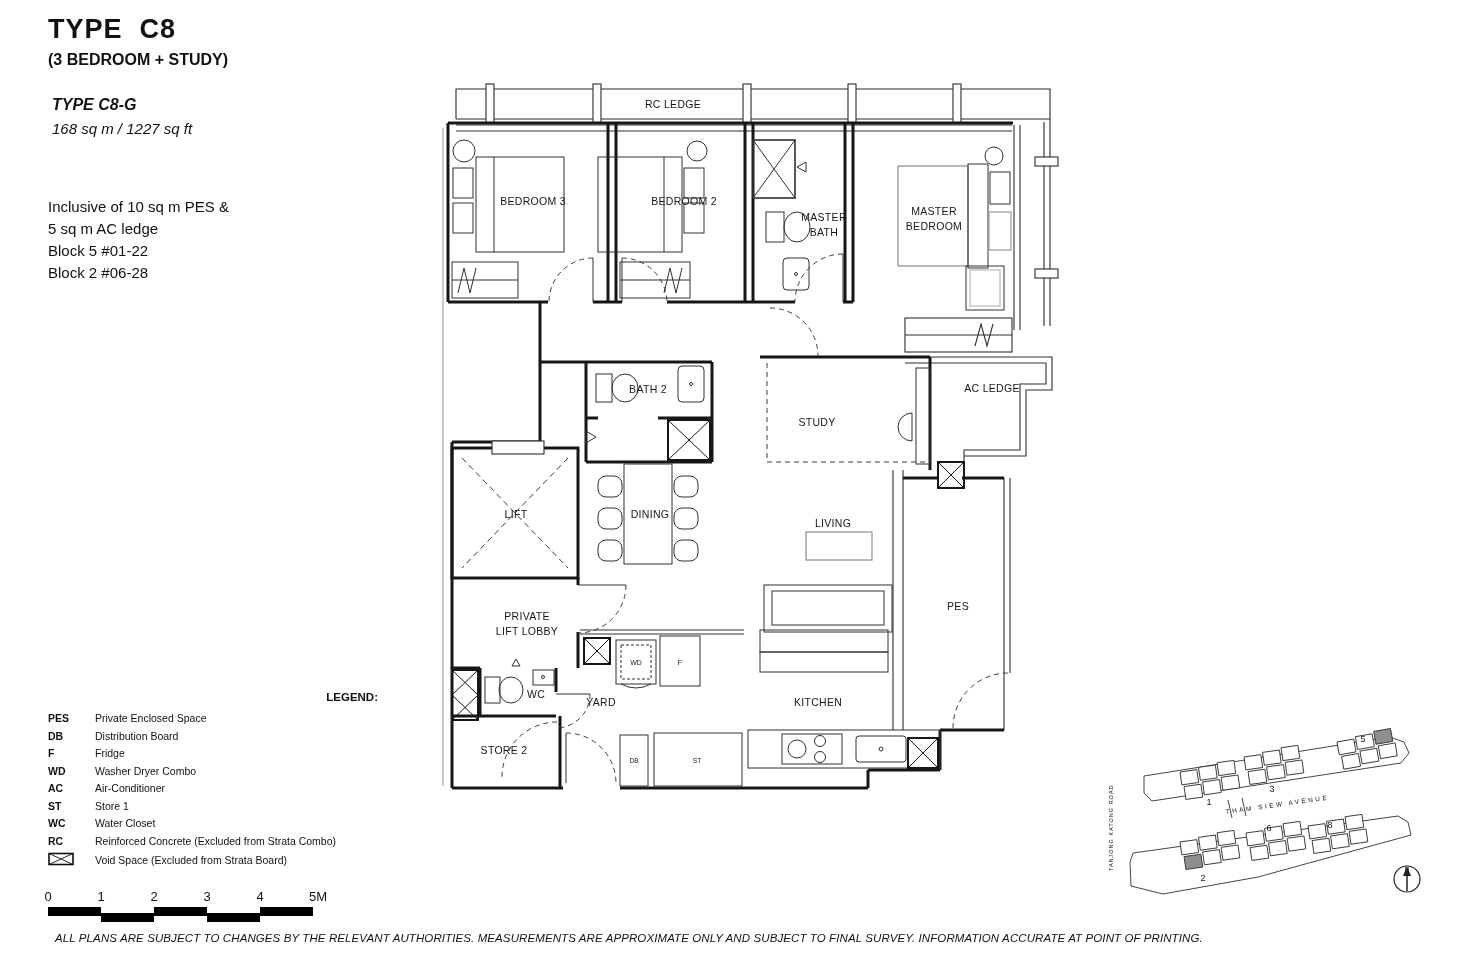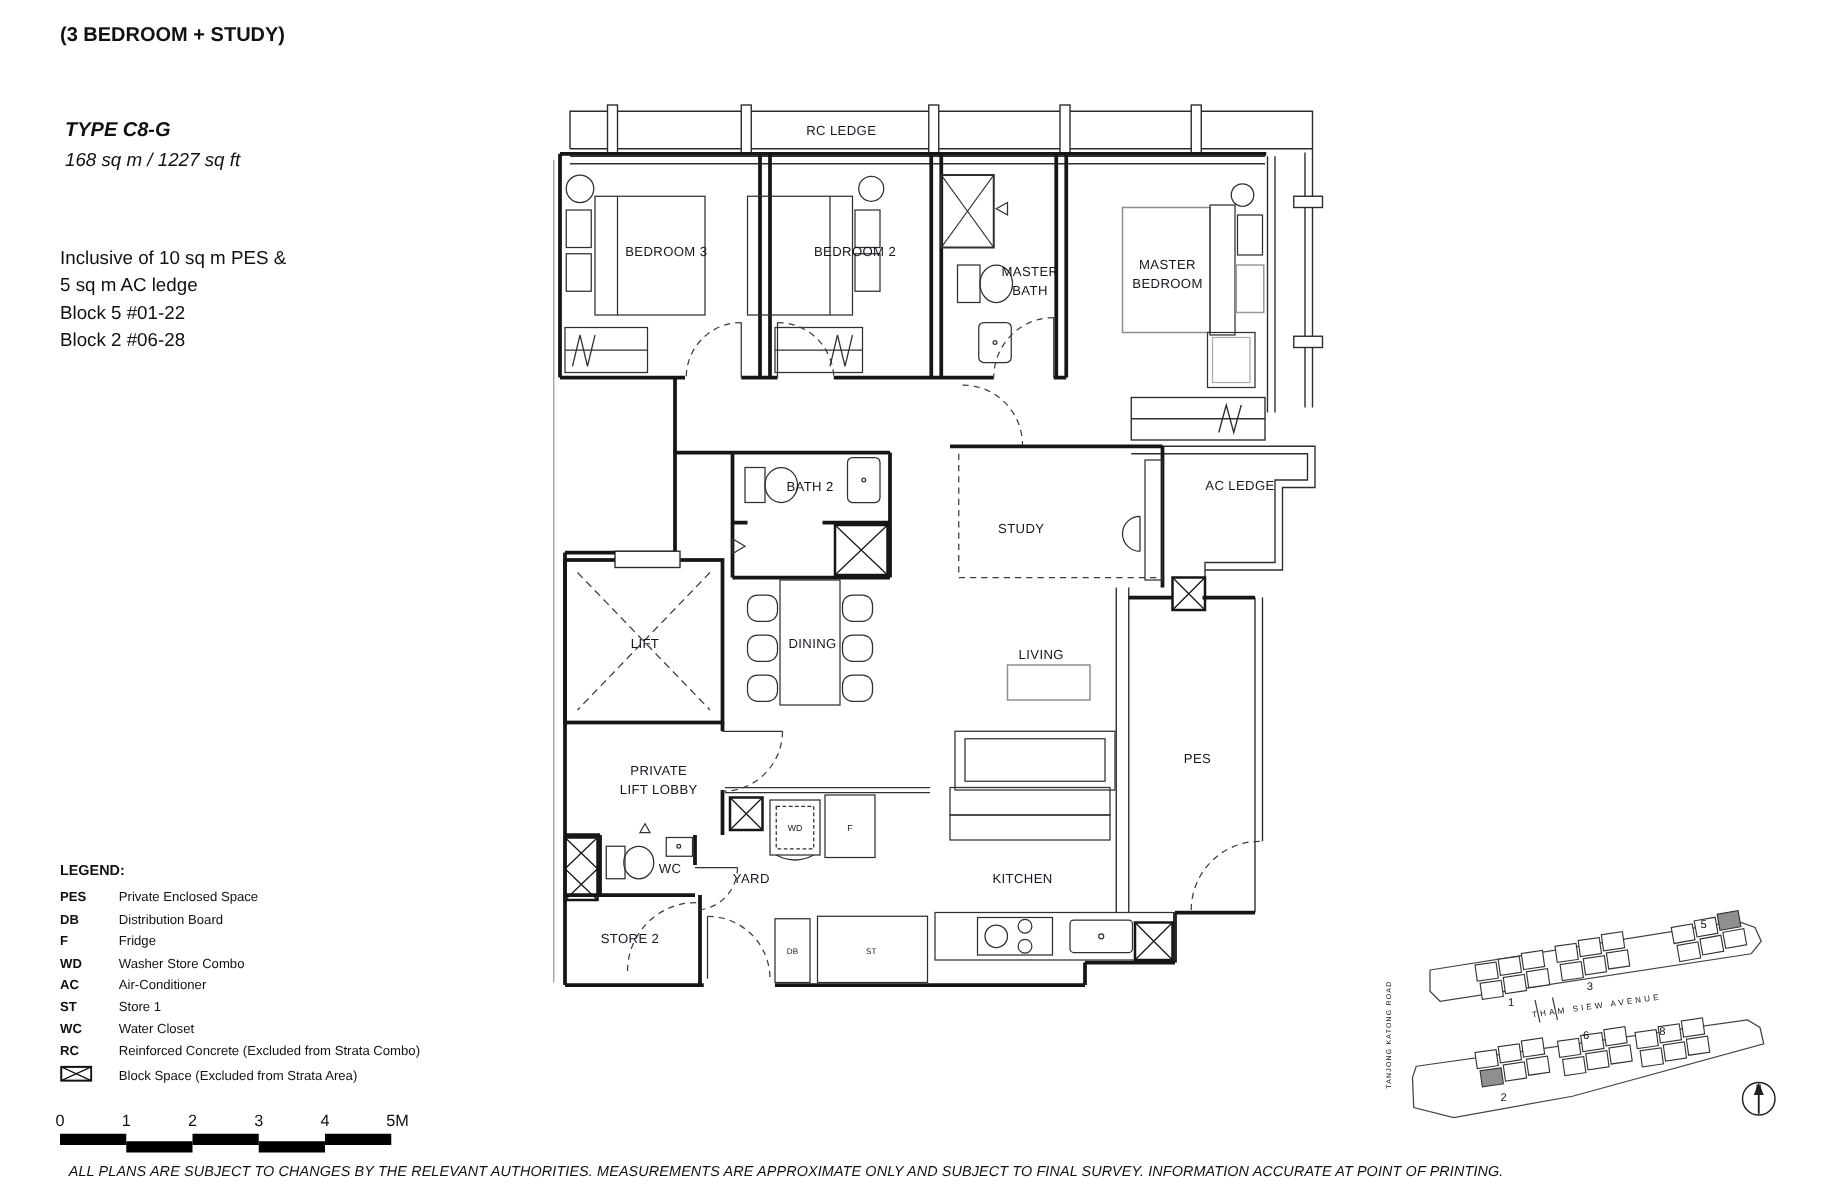--- a/index.html
+++ b/index.html
@@ -5,21 +5,21 @@
   html,body{margin:0;padding:0;background:#e8e8e8;}
   .page{position:relative;width:1457px;height:961px;background:#ffffff;overflow:hidden;
         font-family:"Liberation Sans", sans-serif;color:#111;}
   .abs{position:absolute;}
   .title-main{font-size:27px;font-weight:bold;letter-spacing:1px;white-space:pre;}
   .title-sub{font-size:16px;font-weight:bold;margin-top:6px;}
   .variant{font-size:16px;font-weight:bold;}
   .area{font-size:15px;margin-top:6px;}
   .notes{font-size:15px;line-height:22px;}
   .legend{font-size:10.5px;}
-  .legend-title{font-size:11.5px;font-weight:bold;margin-bottom:9px;}
+  .legend-title{font-size:11.5px;font-weight:bold;margin-bottom:9px;text-align:right;}
   .legend-row{display:flex;align-items:center;margin-bottom:5.5px;}
   .legend-abbr{width:47px;font-weight:bold;flex:none;}
   .legend-desc{}
   .scalebar{width:330px;height:36px;}
   .scalebar .num{position:absolute;top:0;font-size:13px;transform:translateX(-50%);}
   .scalebar .seg{position:absolute;height:9px;background:#000;}
   .disclaimer{font-size:11.5px;font-style:italic;letter-spacing:0.1px;white-space:nowrap;}
   svg text{font-family:"Liberation Sans", sans-serif;fill:#15151d;}
   .roomlbl{font-size:10.5px;letter-spacing:0.3px;}
   .tinylbl{font-size:7px;}
@@ -286,20 +286,21 @@
       <g>
         <circle cx="1407" cy="879" r="13" stroke="#222" stroke-width="1.2" fill="none"></circle>
         <path d="M1407,891 V874" stroke="#222" stroke-width="1.5"></path>
         <polygon points="1407,866 1403,876 1411,876" fill="#222"></polygon>
         <text x="1407" y="872" font-size="6.5" text-anchor="middle">N</text>
       </g>
     </g>
   </svg>
 
   <div class="abs" style="left:48px;top:14px;">
+    <div class="title-main">TYPE  C8</div>
     <div class="title-sub">(3 BEDROOM + STUDY)</div>
   </div>
 
   <div class="abs" style="left:52px;top:96px;font-style:italic;">
     <div class="variant">TYPE C8-G</div>
     <div class="area">168 sq m / 1227 sq ft</div>
   </div>
 
   <div class="abs notes" style="left:48px;top:152px;margin-top:44px;">
     <div>Inclusive of 10 sq m PES &amp;</div>
@@ -317,21 +318,21 @@
     <div class="legend-row">
       <span class="legend-abbr">DB</span>
       <span class="legend-desc">Distribution Board</span>
     </div>
     <div class="legend-row">
       <span class="legend-abbr">F</span>
       <span class="legend-desc">Fridge</span>
     </div>
     <div class="legend-row">
       <span class="legend-abbr">WD</span>
-      <span class="legend-desc">Washer Store Combo</span>
+      <span class="legend-desc">Washer Dryer Combo</span>
     </div>
     <div class="legend-row">
       <span class="legend-abbr">AC</span>
       <span class="legend-desc">Air-Conditioner</span>
     </div>
     <div class="legend-row">
       <span class="legend-abbr">ST</span>
       <span class="legend-desc">Store 1</span>
     </div>
     <div class="legend-row">
@@ -342,21 +343,21 @@
       <span class="legend-abbr">RC</span>
       <span class="legend-desc">Reinforced Concrete (Excluded from Strata Combo)</span>
     </div>
     <div class="legend-row">
       <span class="legend-abbr">
         <svg width="26" height="14" viewBox="0 0 26 14">
           <rect x="1" y="1.5" width="24" height="11" fill="none" stroke="#111" stroke-width="1.6"></rect>
           <path d="M1,1.5 L25,12.5 M25,1.5 L1,12.5" stroke="#111" stroke-width="0.9" fill="none"></path>
         </svg>
       </span>
-      <span class="legend-desc">Block Space (Excluded from Strata Area)</span>
+      <span class="legend-desc">Void Space (Excluded from Strata Board)</span>
     </div>
   </div>
 
   <div class="abs scalebar" style="left:48px;top:889px;">
     <span class="num" style="left:0px;">0</span>
     <span class="num" style="left:53px;">1</span>
     <span class="num" style="left:106px;">2</span>
     <span class="num" style="left:159px;">3</span>
     <span class="num" style="left:212px;">4</span>
     <span class="num" style="left:270px;">5M</span>

